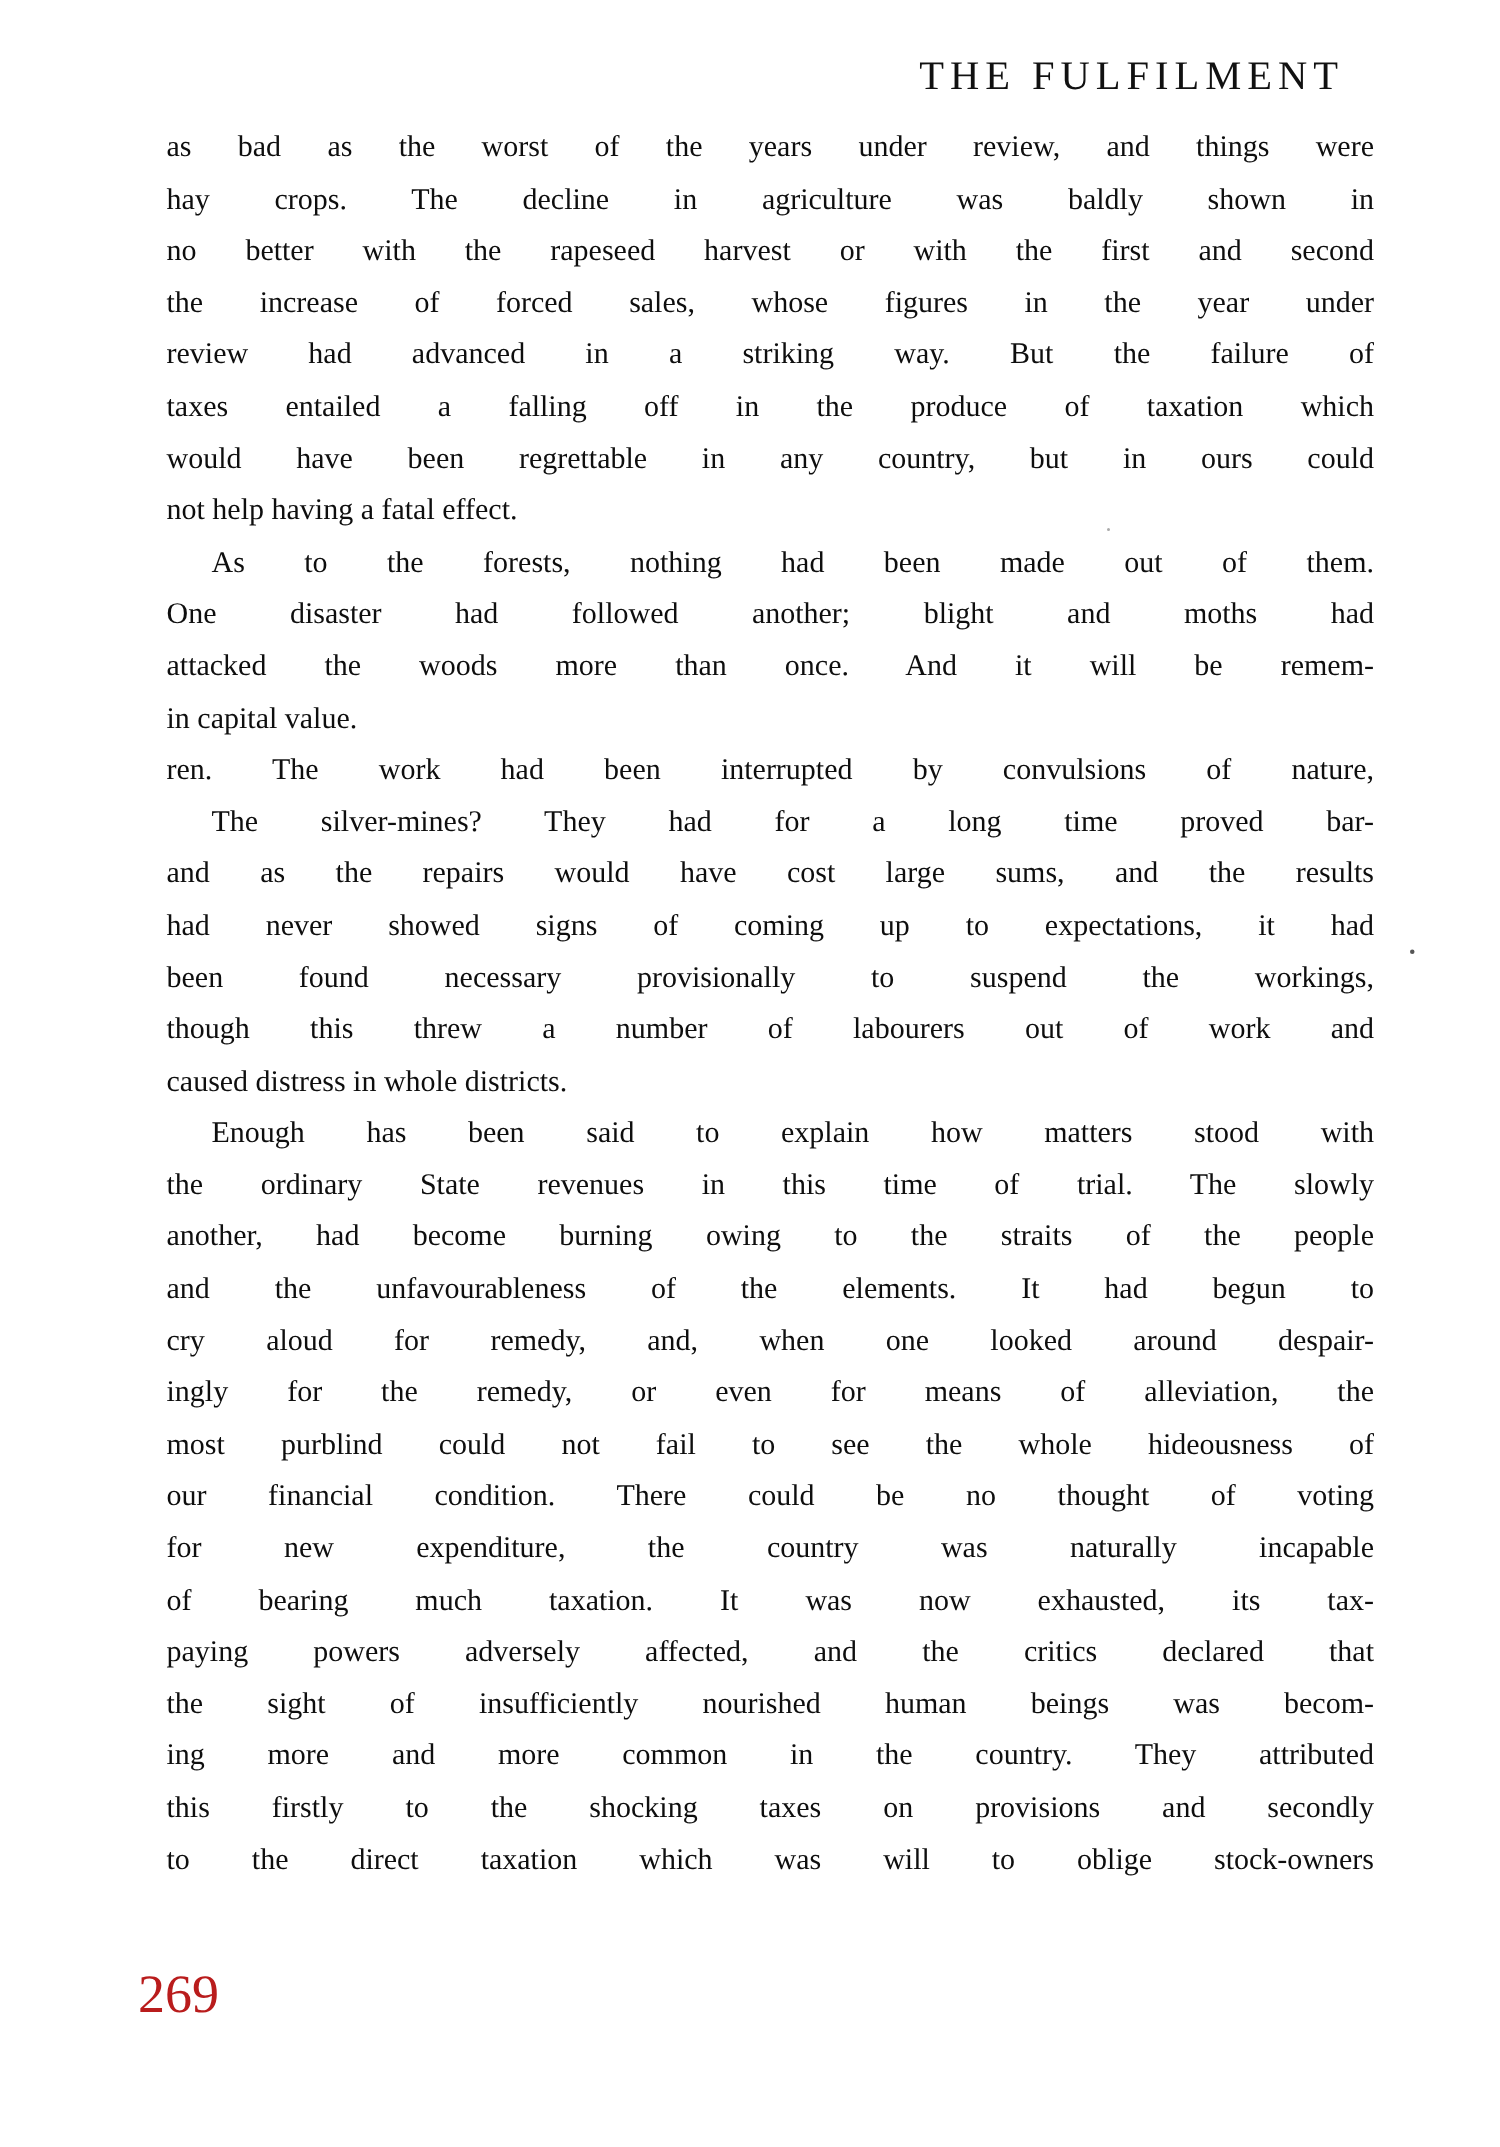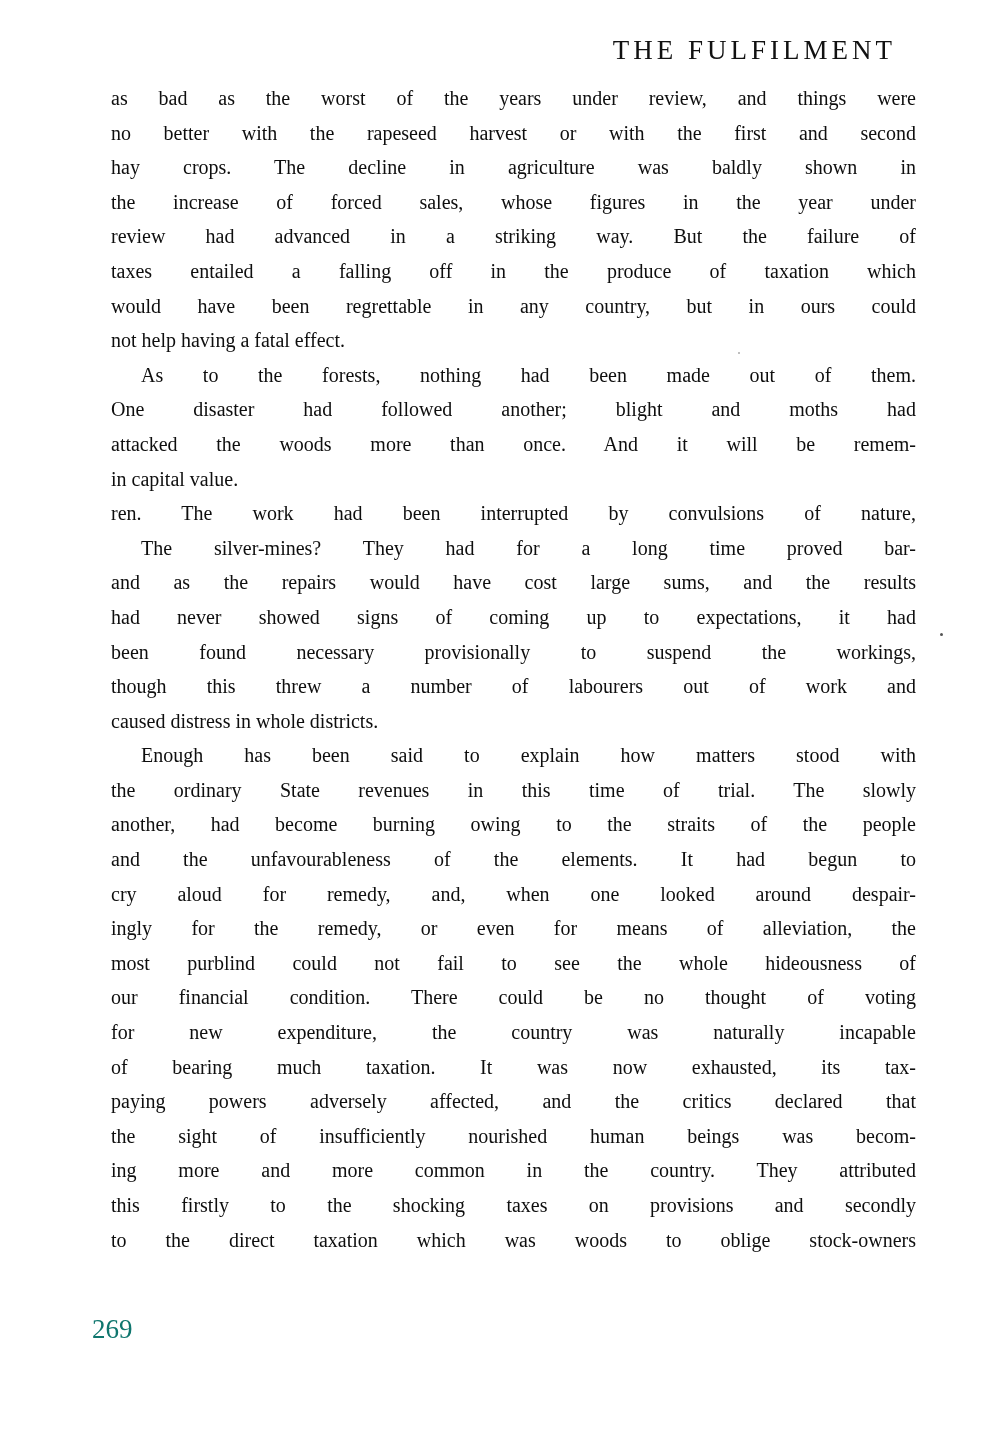--- a/index.html
+++ b/index.html
@@ -17,35 +17,35 @@
   }
   .line {
     display:block; height:34.6px; white-space:nowrap;
     text-align:justify; text-align-last:justify;
   }
   .line.last { text-align-last:left; }
   .line.indent { padding-left:30px; }
   .folio {
     position:absolute; left:92px; top:1312px;
     font-family:"Liberation Serif","DejaVu Serif",serif;
-    font-size:27px; color:#0f766e; line-height:34px;
+    font-size:36px; color:#b91c1c; line-height:34px;
   }
   .speck { position:absolute; width:3px; height:3px; background:#555; border-radius:50%; }
 </style>
 </head>
 <body>
 
 <div class="page">
   <div class="running-head">THE FULFILMENT</div>
 
   <div class="body-text" id="body-text">
       <div>
         <span class="line">as bad as the worst of the years under review, and things were</span>
+        <span class="line">hay crops.  The decline in agriculture was baldly shown in</span>
         <span class="line">no better with the rapeseed harvest or with the first and second</span>
-        <span class="line">hay crops.  The decline in agriculture was baldly shown in</span>
         <span class="line">the increase of forced sales, whose figures in the year under</span>
         <span class="line">review had advanced in a striking way.  But the failure of</span>
         <span class="line">taxes entailed a falling off in the produce of taxation which</span>
         <span class="line">would have been regrettable in any country, but in ours could</span>
         <span class="line last">not help having a fatal effect.</span>
       </div>
       <div>
         <span class="line indent">As to the forests, nothing had been made out of them.</span>
         <span class="line">One disaster had followed another; blight and moths had</span>
         <span class="line">attacked the woods more than once.  And it will be remem-</span>
@@ -68,21 +68,21 @@
         <span class="line">cry aloud for remedy, and, when one looked around despair-</span>
         <span class="line">ingly for the remedy, or even for means of alleviation, the</span>
         <span class="line">most purblind could not fail to see the whole hideousness of</span>
         <span class="line">our financial condition.  There could be no thought of voting</span>
         <span class="line">for new expenditure, the country was naturally incapable</span>
         <span class="line">of bearing much taxation.  It was now exhausted, its tax-</span>
         <span class="line">paying powers adversely affected, and the critics declared that</span>
         <span class="line">the sight of insufficiently nourished human beings was becom-</span>
         <span class="line">ing more and more common in the country.  They attributed</span>
         <span class="line">this firstly to the shocking taxes on provisions and secondly</span>
-        <span class="line">to the direct taxation which was woods to oblige stock-owners</span>
+        <span class="line">to the direct taxation which was will to oblige stock-owners</span>
       </div>
     </div>
 
   <div class="folio">269</div>
 
   <div class="speck" style="left:738px; top:352px; width:2px; height:2px; background:#aaa;"></div>
   <div class="speck" style="left:940px; top:633px;"></div>
 </div>
 
 </body></html>

